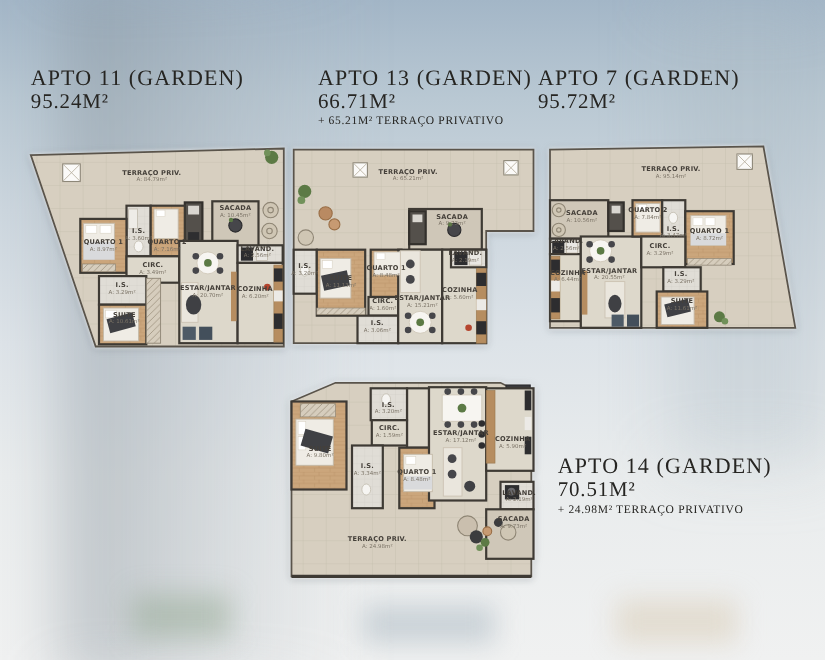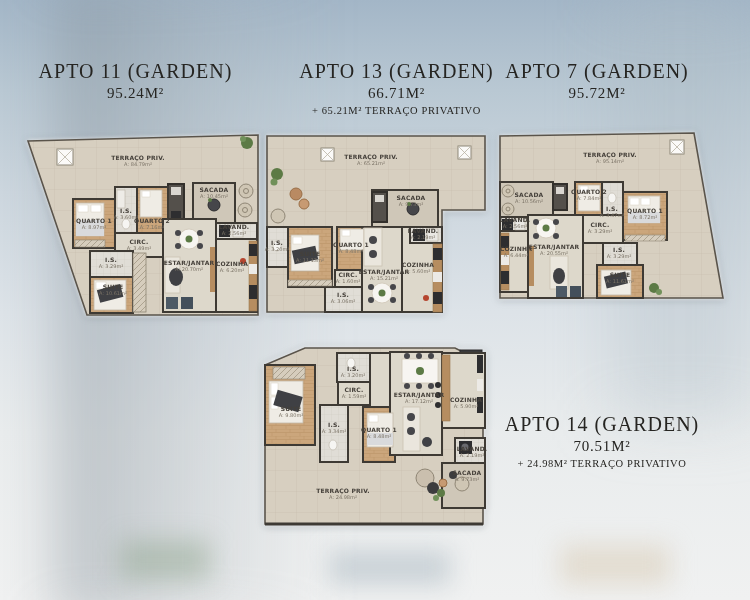--- a/index.html
+++ b/index.html
@@ -10,24 +10,24 @@
   }
   .blob{position:absolute;pointer-events:none}
   .blob1{left:55px;top:-20px;width:270px;height:640px;
     background:linear-gradient(90deg,rgba(128,140,150,.45),rgba(160,170,178,.22) 60%,rgba(160,170,178,0));
     filter:blur(26px)}
   .blob2{left:610px;top:0;width:140px;height:420px;background:rgba(173,186,196,.35);filter:blur(30px)}
   .blob3{left:120px;top:540px;width:90px;height:40px;background:rgba(143,165,140,.45);filter:blur(12px)}
   .blob4{left:330px;top:550px;width:120px;height:35px;background:rgba(147,165,178,.4);filter:blur(12px)}
   .blob5{left:560px;top:545px;width:110px;height:40px;background:rgba(216,201,178,.5);filter:blur(12px)}
 
-  .title{position:absolute;text-align:center;color:#262522;
+  .title{position:absolute;text-align:left;color:#262522;
     font-family:"Liberation Serif","DejaVu Serif",serif;}
   .title .t1{font-size:20px;letter-spacing:1px;line-height:22px}
-  .title .t2{font-size:15px;letter-spacing:.8px;line-height:18px;margin-top:2px}
+  .title .t2{font-size:19px;letter-spacing:.8px;line-height:18px;margin-top:2px}
   .title .t3{font-size:10.5px;letter-spacing:.6px;line-height:13px;margin-top:2px}
 
   .plan{position:absolute;
     filter:drop-shadow(0 0 2px rgba(255,255,255,.85)) drop-shadow(0 1px 3px rgba(90,100,110,.35));}
   .plan svg{display:block}
 
   .rl{position:absolute;transform:translate(-50%,-50%);text-align:center;
       white-space:nowrap;line-height:1.12;pointer-events:none}
   .rn{font-size:6px;letter-spacing:.2px;color:#45403a;font-weight:bold}
   .ra{font-size:5px;color:#7b7366}
@@ -69,21 +69,21 @@
 </div>
 <div class="title" style="left:289px;top:60px;width:215px">
   <div class="t1">APTO 13 (GARDEN)</div>
   <div class="t2">66.71M²</div>
   <div class="t3">+ 65.21M² TERRAÇO PRIVATIVO</div>
 </div>
 <div class="title" style="left:489px;top:60px;width:216px">
   <div class="t1">APTO 7 (GARDEN)</div>
   <div class="t2">95.72M²</div>
 </div>
-<div class="title" style="left:496px;top:413px;width:212px">
+<div class="title" style="left:507px;top:413px;width:212px">
   <div class="t1">APTO 14 (GARDEN)</div>
   <div class="t2">70.51M²</div>
   <div class="t3">+ 24.98M² TERRAÇO PRIVATIVO</div>
 </div>
 
 <div class="plan" style="left:13px;top:127px;width:252px;height:205px">
   <svg width="252" height="205" viewBox="0 0 252 205">
     <polygon points="15,14 245,8 245,188 74,188" fill="url(#terr)" stroke="#5a544b" stroke-width="1.6"></polygon>
     <g>
       <rect x="44" y="22" width="16" height="16" fill="#fbfaf8" stroke="#8d8778"></rect>

